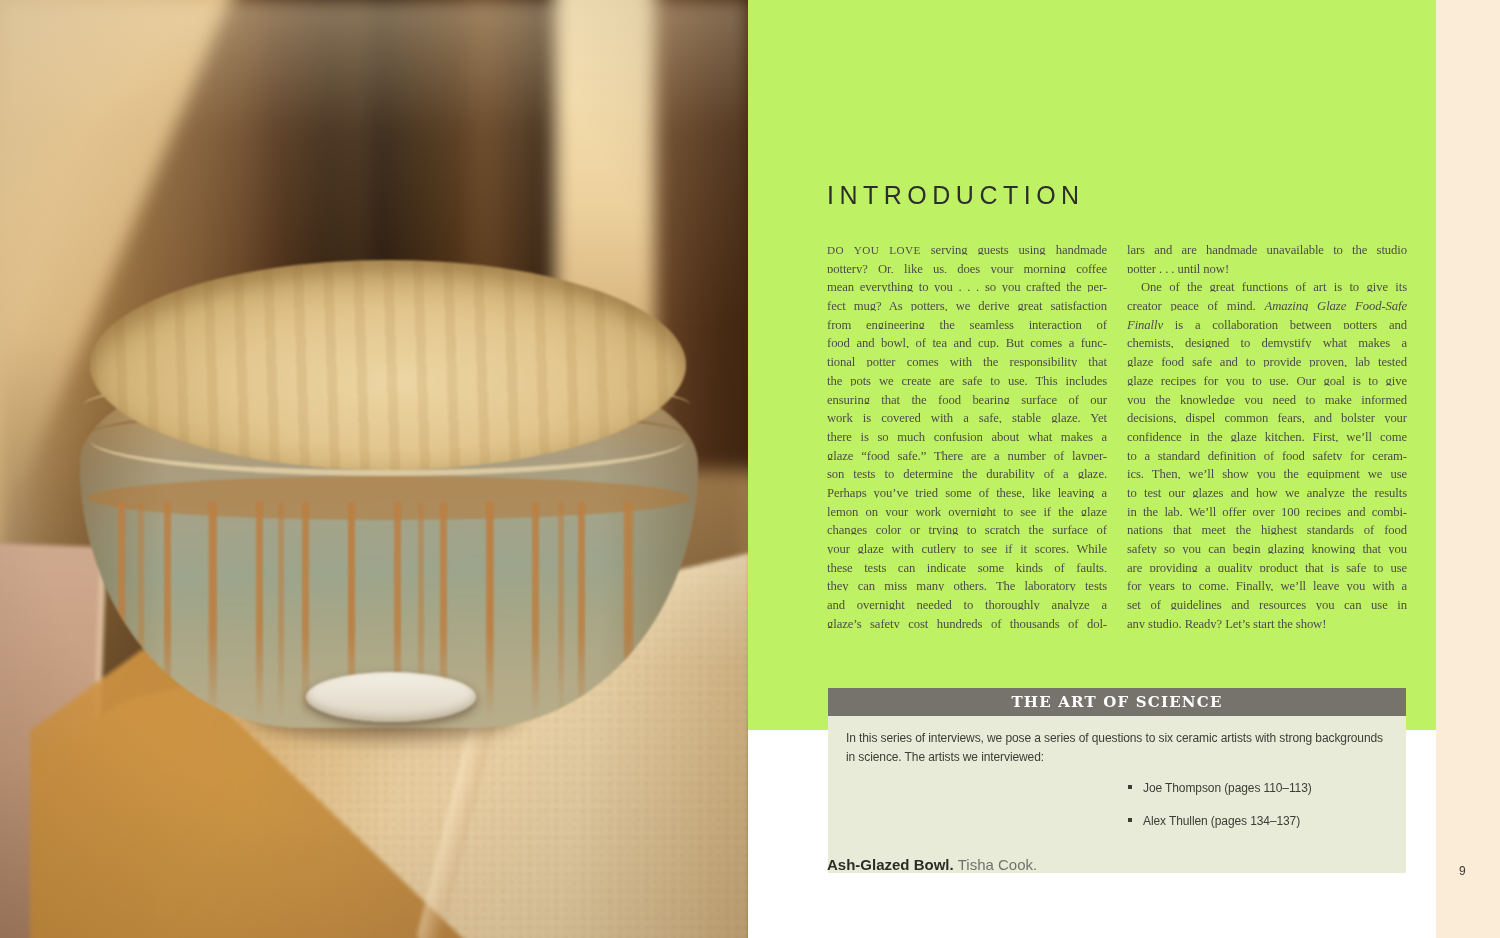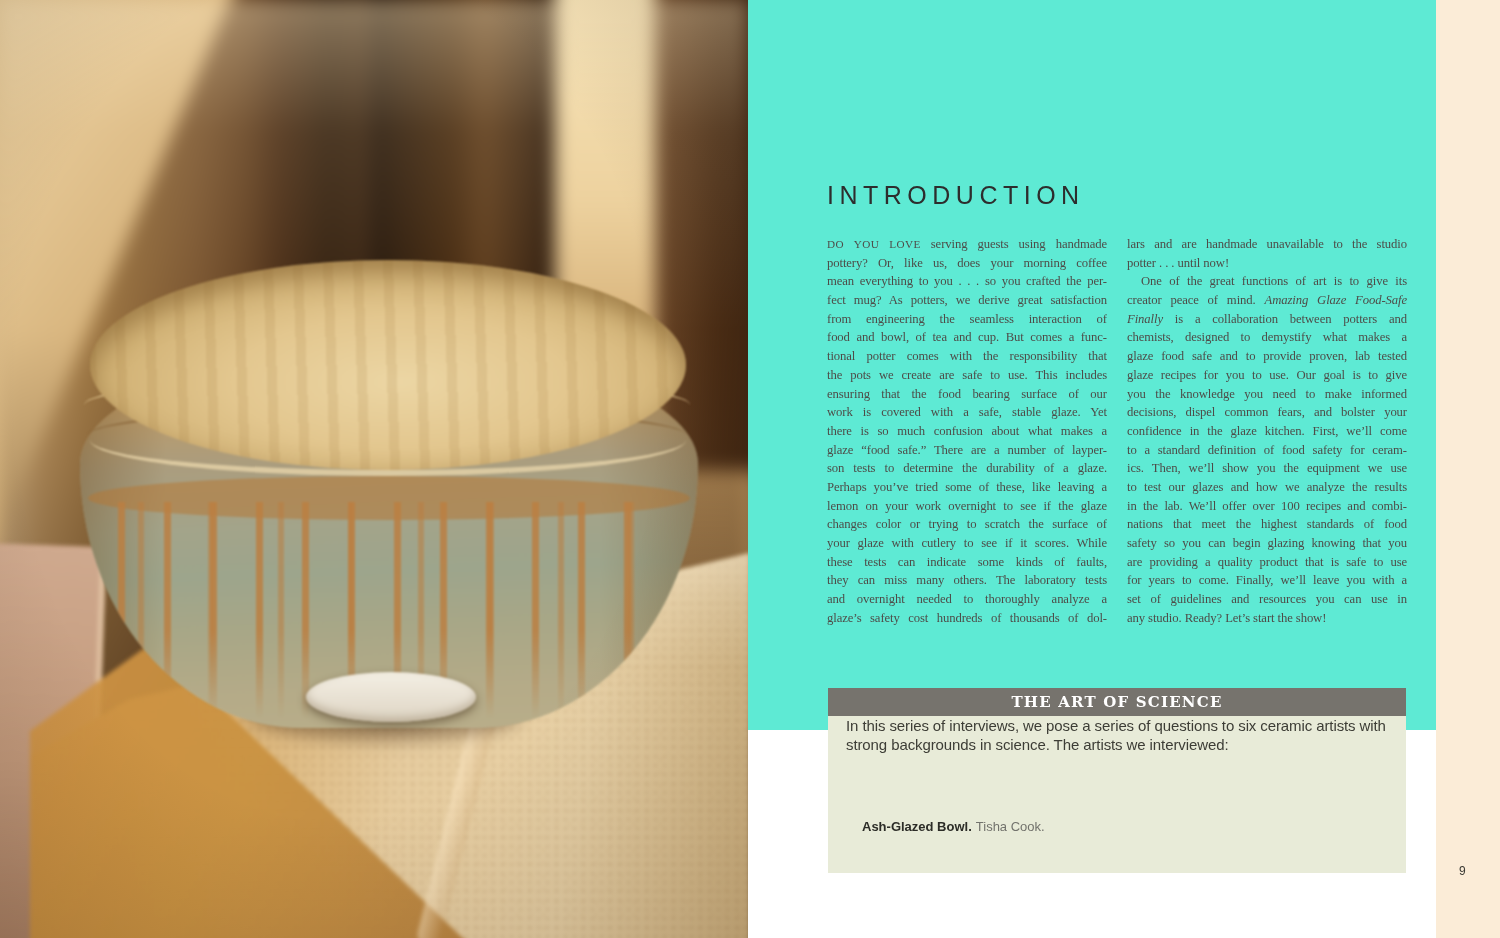--- a/index.html
+++ b/index.html
@@ -74,48 +74,48 @@
     box-shadow:inset 0 12px 26px rgba(120,85,40,.5);}
   .rim-hi{position:absolute;left:12px;top:146px;width:596px;height:72px;border-radius:50%;
     border-bottom:6px solid rgba(240,220,175,.7);box-sizing:border-box;}
   .bowl-foot{position:absolute;left:228px;top:414px;width:170px;height:50px;border-radius:50%;
     background:linear-gradient(180deg,#f4efe4,#ded5c4);
     box-shadow:0 4px 10px rgba(60,40,20,.5),inset 0 -4px 8px rgba(140,120,90,.4);}
   .vignette{position:absolute;inset:0;
     background:radial-gradient(ellipse at 45% 42%,rgba(0,0,0,0) 55%,rgba(40,24,10,.22) 100%);}
 
   
-  .page{position:absolute;left:748px;top:0;width:688px;height:730px;background:#5eead4;}
+  .page{position:absolute;left:748px;top:0;width:688px;height:730px;background:#bef264;}
   .page-title{position:absolute;left:79px;top:181px;margin:0;
     font-family:"Liberation Sans",sans-serif;font-weight:300;font-size:25px;
     letter-spacing:5.5px;color:#2d2d2d;}
   .col{position:absolute;top:236px;width:280px;
-    font-family:"Liberation Serif",serif;font-size:12.7px;line-height:17px;
+    font-family:"Liberation Serif",serif;font-size:12.7px;line-height:28px;
     color:#4e4c48;letter-spacing:-0.1px;}
   .col-l{left:79px;} .col-r{left:379px;}
   .line{text-align:justify;text-align-last:justify;height:18.7px;overflow:hidden;}
   .line.last{text-align-last:left;}
   .line.ind{text-indent:14px;}
   .caps{font-size:11.2px;letter-spacing:.4px;}
   .ital{font-style:italic;}
 
   .feature{position:absolute;left:80px;top:656px;width:578px;margin-top:32px;}
   .feature-bar{height:28px;line-height:28px;background:#76736d;color:#ffffff;text-align:center;
     font-family:"DejaVu Serif",serif;font-weight:700;font-size:15px;letter-spacing:1.2px;}
-  .feature-body{background:#e8ebd8;height:157px;box-sizing:border-box;padding:1px 15px 0 18px;
-    color:#3d3d36;font-size:15px;letter-spacing:-0.1px;line-height:18.5px;}
+  .feature-body{background:#e8ebd8;height:157px;box-sizing:border-box;padding:13px 15px 0 18px;
+    color:#3d3d36;font-size:12px;letter-spacing:-0.1px;line-height:18.5px;}
   .feature-intro{margin:0 0 13px 0;}
   .blist{list-style:none;margin:0;padding:0;position:absolute;top:63px;}
   .blist-l{left:20px;} .blist-r{left:300px;}
   .blist li{margin:0 0 14px 0;display:flex;align-items:baseline;}
   .blt{width:4px;height:4px;background:#3d3d36;display:inline-block;margin-right:11px;flex:none;
        position:relative;top:-3px;}
   .feature-body{position:relative;}
 
-  .caption{position:absolute;left:79px;top:819px;font-size:13px;color:#72726c;margin-left:35px;}
+  .caption{position:absolute;left:79px;top:856px;font-size:15px;color:#72726c;}
   .caption b{color:#2c2c27;font-weight:700;margin-right:4px;}
 
   
   .band{position:absolute;left:1436px;top:0;width:64px;height:938px;background:#fbecd7;}
   .pagenum{position:absolute;left:23px;top:864px;font-size:12px;color:#3a3a33;}
 </style>
 </head>
 <body>
 
 <div class="spread">
@@ -200,20 +200,30 @@
         <div class="line"><span>are providing a quality product that is safe to use</span></div>
         <div class="line"><span>for years to come. Finally, we’ll leave you with a</span></div>
         <div class="line"><span>set of guidelines and resources you can use in</span></div>
         <div class="line last"><span>any studio. Ready? Let’s start the show!</span></div>
       </div>
 
     <div class="feature">
       <div class="feature-bar">THE ART OF SCIENCE</div>
       <div class="feature-body">
         <p class="feature-intro">In this series of interviews, we pose a series of questions to six ceramic artists with strong backgrounds in science. The artists we interviewed:</p>
+        <ul class="blist blist-r">
+            <li>
+              <span class="blt"></span>
+              <span>Joe Thompson (pages 110–113)</span>
+            </li>
+            <li>
+              <span class="blt"></span>
+              <span>Alex Thullen (pages 134–137)</span>
+            </li>
+          </ul>
       </div>
     </div>
 
     <div class="caption">
       <b>Ash-Glazed Bowl.</b><span>Tisha Cook.</span>
     </div>
   </div>
 
   <div class="band">
     <div class="pagenum">9</div>

